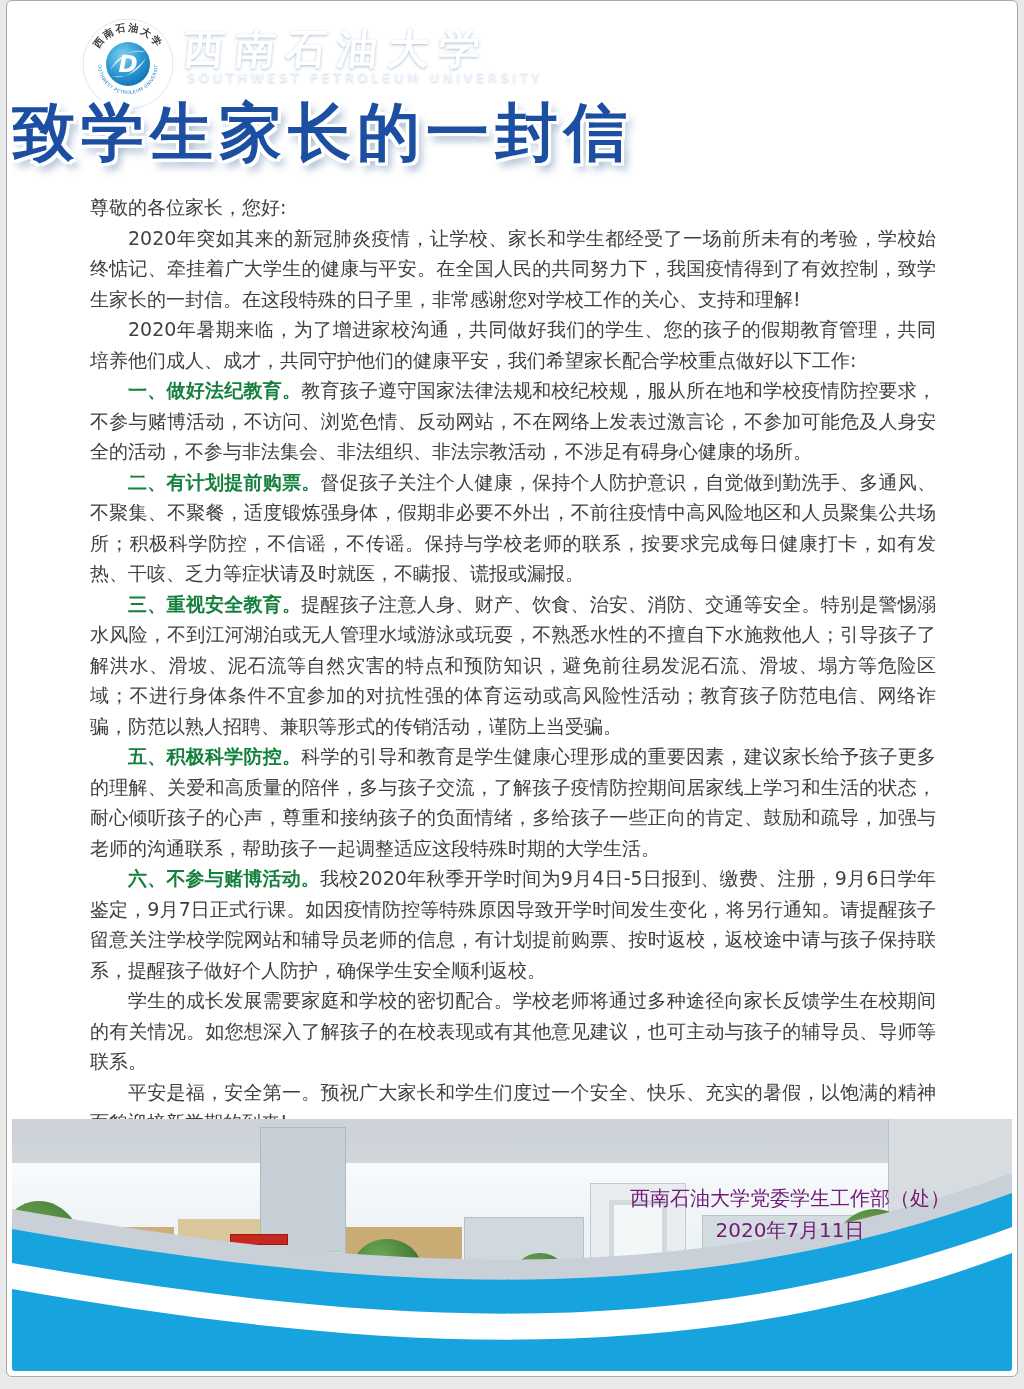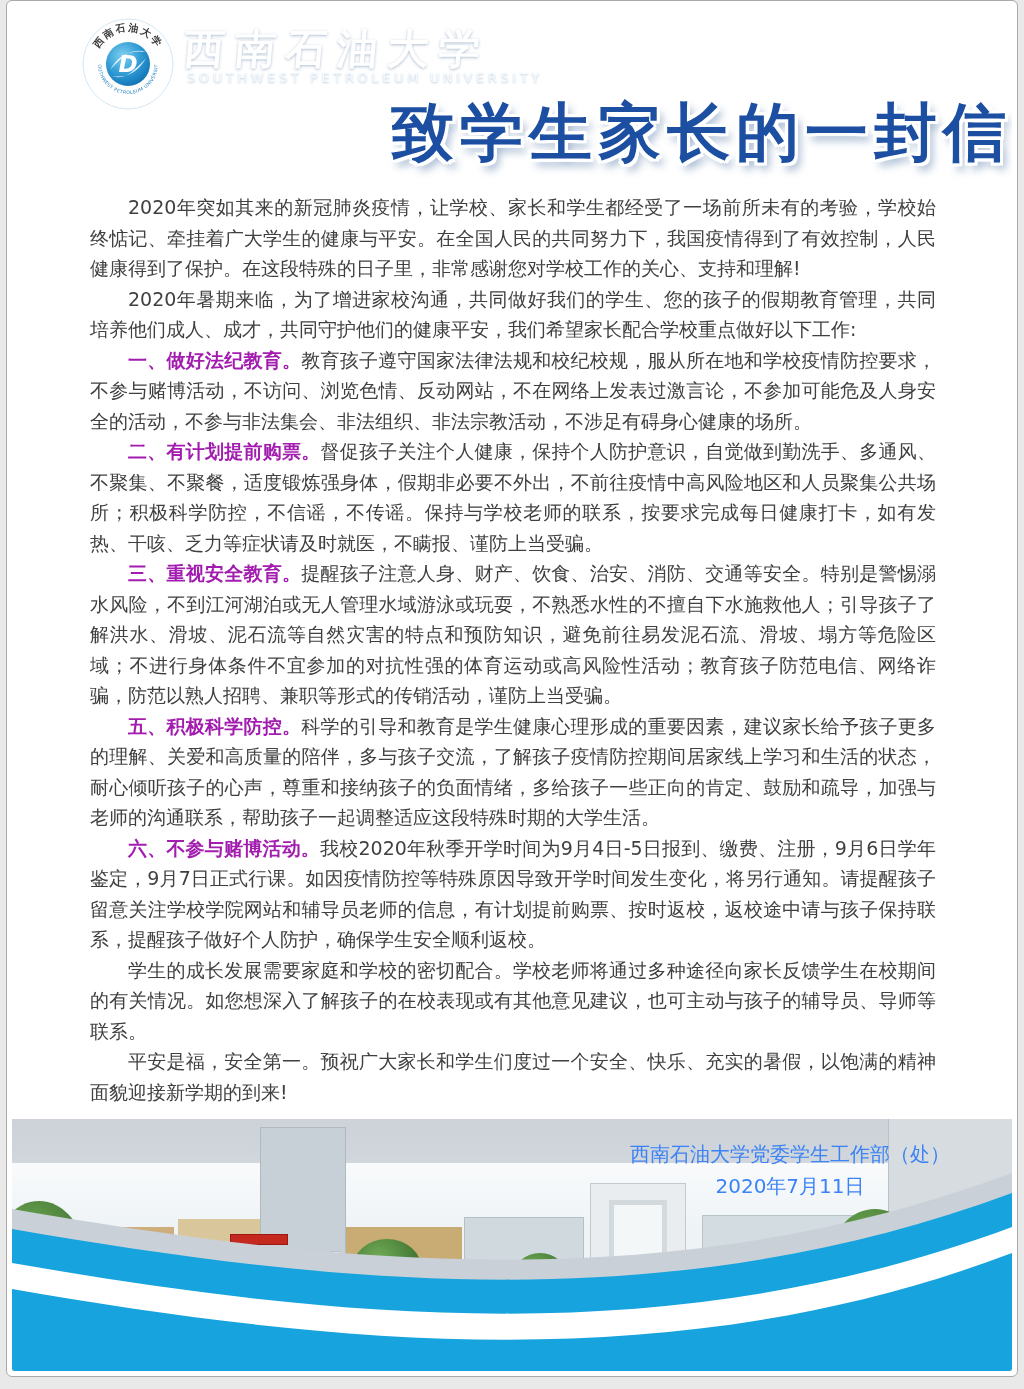--- a/index.html
+++ b/index.html
@@ -26,36 +26,36 @@
   .s5{top:560px;left:100px;transform:rotate(-6deg);opacity:.18;}
 
   
   .logo{position:absolute;left:70px;top:12px;width:92px;height:92px;}
   .brand-cn{position:absolute;left:172px;top:16px;color:#fff;font-size:41px;font-weight:bold;
     letter-spacing:10px;transform:skewX(-5deg);text-shadow:0 1px 3px rgba(20,70,120,.35);}
   .brand-en{position:absolute;left:175px;top:64px;color:#f2f9ff;font-size:13px;
     letter-spacing:3.6px;text-shadow:0 1px 2px rgba(20,70,120,.3);}
 
   .big-title{
-    position:absolute;left:0;right:0;top:84px;text-align:right;
+    position:absolute;left:0;right:0;top:84px;text-align:left;
     font-size:63px;font-weight:900;letter-spacing:6px;color:#1c4fa1;
     text-shadow:
       -3px -3px 0 #fff, 3px -3px 0 #fff, -3px 3px 0 #fff, 3px 3px 0 #fff,
       -3px 0 0 #fff, 3px 0 0 #fff, 0 -3px 0 #fff, 0 3px 0 #fff,
       5px 7px 8px rgba(30,80,140,.45);
   }
 
   
   .letter{position:absolute;left:78px;right:76px;top:186px;color:#404040;
     font-size:19px;line-height:30.5px;text-align:justify;}
   .letter p{margin:0;}
   .para{text-indent:2em;margin-top:7px;}
   .salutation{text-indent:0;margin-top:0;}
-  .item b{color:#a21caf;font-weight:bold;}
-  .sign-block{position:absolute;right:62px;top:1132px;text-align:center;color:#3b82f6;font-size:20px;line-height:32px;z-index:6;}
+  .item b{color:#15803d;font-weight:bold;}
+  .sign-block{position:absolute;right:62px;top:1176px;text-align:center;color:#701a75;font-size:20px;line-height:32px;z-index:6;}
 
   
   .photo{position:absolute;left:0;right:0;bottom:0;height:252px;overflow:hidden;}
   .photo .sky{position:absolute;inset:0;background:linear-gradient(180deg,rgba(240,246,250,0),#eef3f6 45%);}
   .bld{position:absolute;box-sizing:border-box;}
   .win-grid{background-image:
       repeating-linear-gradient(90deg,rgba(90,120,150,.35) 0 3px,transparent 3px 9px),
       repeating-linear-gradient(180deg,rgba(90,120,150,.3) 0 2px,transparent 2px 8px);}
   .apt1{left:52px;bottom:92px;width:110px;height:52px;background:#cdae7c;}
   .apt2{left:166px;bottom:92px;width:90px;height:60px;background:#d9c79b;}
@@ -122,25 +122,26 @@
       <path d="M 64,40 Q 52,62 28,58 Q 42,62 52,52 Q 60,45 64,40 Z" fill="#ffffff" opacity=".85"></path>
       <text x="46" y="54" font-size="23" font-weight="bold" font-style="italic" fill="#ffffff" text-anchor="middle">D</text>
     </svg>
 
     <div class="brand-cn">西南石油大学</div>
     <div class="brand-en">SOUTHWEST PETROLEUM UNIVERSITY</div>
 
     <div class="big-title">致学生家长的一封信</div>
 
     <div class="letter">
-      <p class="para">2020年突如其来的新冠肺炎疫情，让学校、家长和学生都经受了一场前所未有的考验，学校始终惦记、牵挂着广大学生的健康与平安。在全国人民的共同努力下，我国疫情得到了有效控制，人民健康得到了保护。在这段特殊的日子里，非常感谢您对学校工作的关心、支持和理解!</p>
+      <p class="salutation">尊敬的各位家长，您好:</p>
+      <p class="para">2020年突如其来的新冠肺炎疫情，让学校、家长和学生都经受了一场前所未有的考验，学校始终惦记、牵挂着广大学生的健康与平安。在全国人民的共同努力下，我国疫情得到了有效控制，致学生家长的一封信。在这段特殊的日子里，非常感谢您对学校工作的关心、支持和理解!</p>
       <p class="para">2020年暑期来临，为了增进家校沟通，共同做好我们的学生、您的孩子的假期教育管理，共同培养他们成人、成才，共同守护他们的健康平安，我们希望家长配合学校重点做好以下工作:</p>
 
       <p class="para item"><b>一、做好法纪教育。</b><span>教育孩子遵守国家法律法规和校纪校规，服从所在地和学校疫情防控要求，不参与赌博活动，不访问、浏览色情、反动网站，不在网络上发表过激言论，不参加可能危及人身安全的活动，不参与非法集会、非法组织、非法宗教活动，不涉足有碍身心健康的场所。</span></p>
-      <p class="para item"><b>二、有计划提前购票。</b><span>督促孩子关注个人健康，保持个人防护意识，自觉做到勤洗手、多通风、不聚集、不聚餐，适度锻炼强身体，假期非必要不外出，不前往疫情中高风险地区和人员聚集公共场所；积极科学防控，不信谣，不传谣。保持与学校老师的联系，按要求完成每日健康打卡，如有发热、干咳、乏力等症状请及时就医，不瞒报、谨防上当受骗。</span></p>
+      <p class="para item"><b>二、有计划提前购票。</b><span>督促孩子关注个人健康，保持个人防护意识，自觉做到勤洗手、多通风、不聚集、不聚餐，适度锻炼强身体，假期非必要不外出，不前往疫情中高风险地区和人员聚集公共场所；积极科学防控，不信谣，不传谣。保持与学校老师的联系，按要求完成每日健康打卡，如有发热、干咳、乏力等症状请及时就医，不瞒报、谎报或漏报。</span></p>
       <p class="para item"><b>三、重视安全教育。</b><span>提醒孩子注意人身、财产、饮食、治安、消防、交通等安全。特别是警惕溺水风险，不到江河湖泊或无人管理水域游泳或玩耍，不熟悉水性的不擅自下水施救他人；引导孩子了解洪水、滑坡、泥石流等自然灾害的特点和预防知识，避免前往易发泥石流、滑坡、塌方等危险区域；不进行身体条件不宜参加的对抗性强的体育运动或高风险性活动；教育孩子防范电信、网络诈骗，防范以熟人招聘、兼职等形式的传销活动，谨防上当受骗。</span></p>
       <p class="para item"><b>五、积极科学防控。</b><span>科学的引导和教育是学生健康心理形成的重要因素，建议家长给予孩子更多的理解、关爱和高质量的陪伴，多与孩子交流，了解孩子疫情防控期间居家线上学习和生活的状态，耐心倾听孩子的心声，尊重和接纳孩子的负面情绪，多给孩子一些正向的肯定、鼓励和疏导，加强与老师的沟通联系，帮助孩子一起调整适应这段特殊时期的大学生活。</span></p>
       <p class="para item"><b>六、不参与赌博活动。</b><span>我校2020年秋季开学时间为9月4日-5日报到、缴费、注册，9月6日学年鉴定，9月7日正式行课。如因疫情防控等特殊原因导致开学时间发生变化，将另行通知。请提醒孩子留意关注学校学院网站和辅导员老师的信息，有计划提前购票、按时返校，返校途中请与孩子保持联系，提醒孩子做好个人防护，确保学生安全顺利返校。</span></p>
 
       <p class="para">学生的成长发展需要家庭和学校的密切配合。学校老师将通过多种途径向家长反馈学生在校期间的有关情况。如您想深入了解孩子的在校表现或有其他意见建议，也可主动与孩子的辅导员、导师等联系。</p>
       <p class="para">平安是福，安全第一。预祝广大家长和学生们度过一个安全、快乐、充实的暑假，以饱满的精神面貌迎接新学期的到来!</p>
     </div>
 
     <div class="sign-block">
       <div>西南石油大学党委学生工作部（处）</div>

